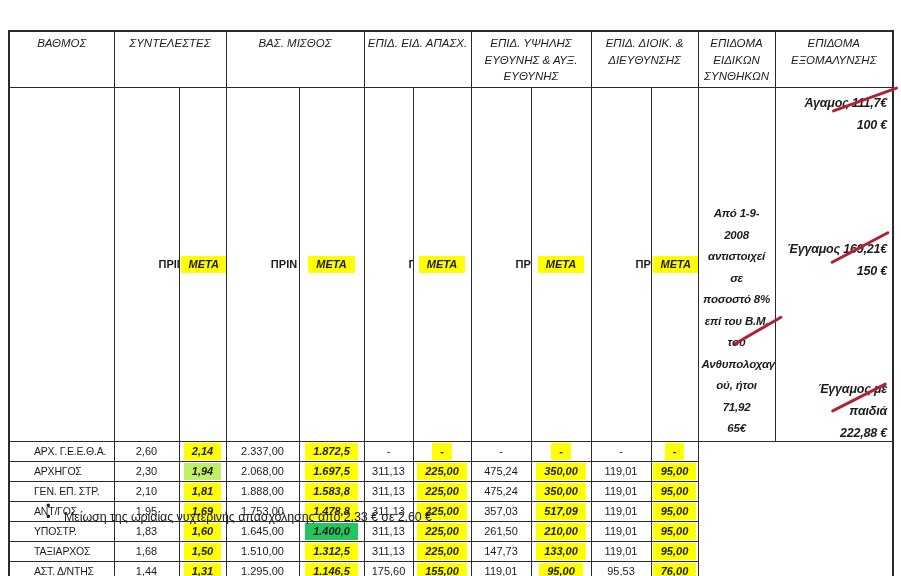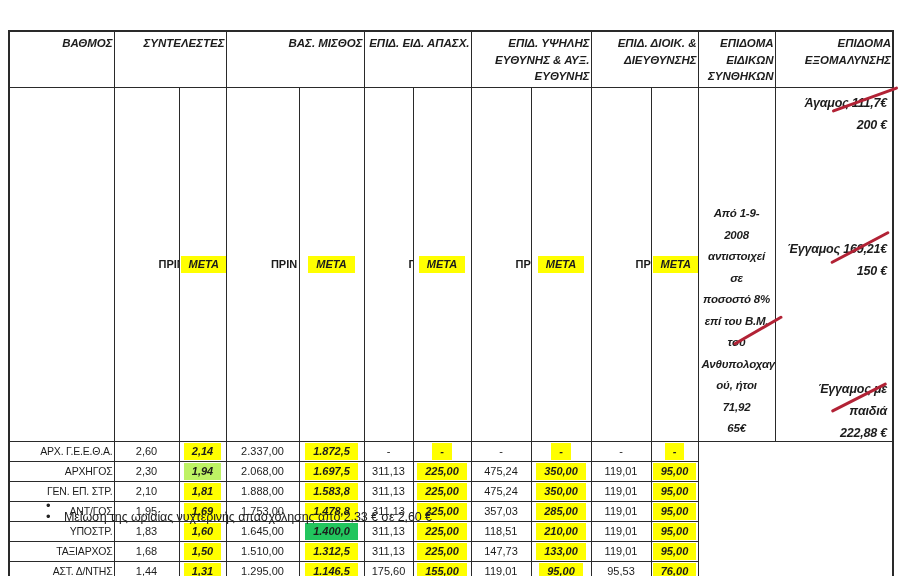--- a/index.html
+++ b/index.html
@@ -10,28 +10,28 @@
   table.salary{
     position:absolute;left:8px;top:30px;width:884px;
     border-collapse:collapse;table-layout:fixed;
     border:2px solid #2a2a2a;
   }
   table.salary th,table.salary td{
     border:1px solid #2a2a2a;overflow:hidden;white-space:nowrap;
   }
   tr.main-header th{
     height:52px;vertical-align:top;padding:3px 1px 0 1px;
-    font-size:11.5px;font-weight:bold;font-style:italic;text-align:right;
+    font-size:11.5px;font-weight:normal;font-style:italic;text-align:center;
     line-height:1.45;white-space:normal;
   }
   tr.sub-header th{height:19px;font-size:11px;text-align:center;vertical-align:middle;}
   tr.sub-header th.prin{font-weight:bold;font-style:normal;padding-left:44px;}
   tbody tr{height:19.8px;}
   tbody td{font-size:11px;text-align:center;vertical-align:middle;}
-  td.rank-cell{text-align:right;padding-left:17px;font-size:10.5px;letter-spacing:-0.2px;}
+  td.rank-cell{text-align:left;padding-left:24px;font-size:10.5px;letter-spacing:-0.2px;}
   .hl{
     background:#ffff00;font-weight:bold;font-style:italic;
     display:inline-block;padding:1px 8px;line-height:15px;
   }
   td.merged{vertical-align:top;position:relative;white-space:normal;}
   .note-text{
     margin-top:114px;padding:0 2px;text-align:center;
     font-size:11.5px;font-weight:bold;font-style:italic;line-height:21.5px;
     white-space:pre-line;letter-spacing:-0.2px;
   }
@@ -106,21 +106,21 @@
 ποσοστό 8%
 επί του Β.Μ.
 του
 Ανθυπολοχαγ
 ού, ήτοι 71,92
 65€</div>
         </td>
         <td class="merged" rowspan="19">
           <div class="sm-block sm-b1">
             <div>Άγαμος 111,7€</div>
-            <div>200 €</div>
+            <div>100 €</div>
           </div>
           <div class="sm-block sm-b2">
             <div>Έγγαμος 169,21€</div>
             <div>150 €</div>
           </div>
           <div class="sm-block sm-b3">
             <div>Έγγαμος με παιδιά</div>
             <div>222,88 €</div>
             <div>200€</div>
           </div>
@@ -169,33 +169,33 @@
         </tr>
         <tr>
           <td class="rank-cell">ΑΝΤ/ΓΟΣ</td>
           <td class="val prin">1,95</td>
           <td class="val meta"><span class="hl" style="background: rgb(255, 255, 0);">1,69</span></td>
           <td class="val prin">1.753,00</td>
           <td class="val meta"><span class="hl" style="background: rgb(255, 255, 0);">1.478,8</span></td>
           <td class="val prin">311,13</td>
           <td class="val meta"><span class="hl" style="background: rgb(255, 255, 0);">225,00</span></td>
           <td class="val prin">357,03</td>
-          <td class="val meta"><span class="hl" style="background: rgb(255, 255, 0);">285,00</span></td>
+          <td class="val meta"><span class="hl" style="background: rgb(255, 255, 0);">517,09</span></td>
           <td class="val prin">119,01</td>
           <td class="val meta"><span class="hl" style="background: rgb(255, 255, 0);">95,00</span></td>
         </tr>
         <tr>
           <td class="rank-cell">ΥΠΟΣΤΡ.</td>
           <td class="val prin">1,83</td>
           <td class="val meta"><span class="hl" style="background: rgb(255, 255, 0);">1,60</span></td>
           <td class="val prin">1.645,00</td>
           <td class="val meta"><span class="hl" style="background: #22c55e;">1.400,0</span></td>
           <td class="val prin">311,13</td>
           <td class="val meta"><span class="hl" style="background: rgb(255, 255, 0);">225,00</span></td>
-          <td class="val prin">118,51</td>
+          <td class="val prin">261,50</td>
           <td class="val meta"><span class="hl" style="background: rgb(255, 255, 0);">210,00</span></td>
           <td class="val prin">119,01</td>
           <td class="val meta"><span class="hl" style="background: rgb(255, 255, 0);">95,00</span></td>
         </tr>
         <tr>
           <td class="rank-cell">ΤΑΞΙΑΡΧΟΣ</td>
           <td class="val prin">1,68</td>
           <td class="val meta"><span class="hl" style="background: rgb(255, 255, 0);">1,50</span></td>
           <td class="val prin">1.510,00</td>
           <td class="val meta"><span class="hl" style="background: rgb(255, 255, 0);">1.312,5</span></td>

